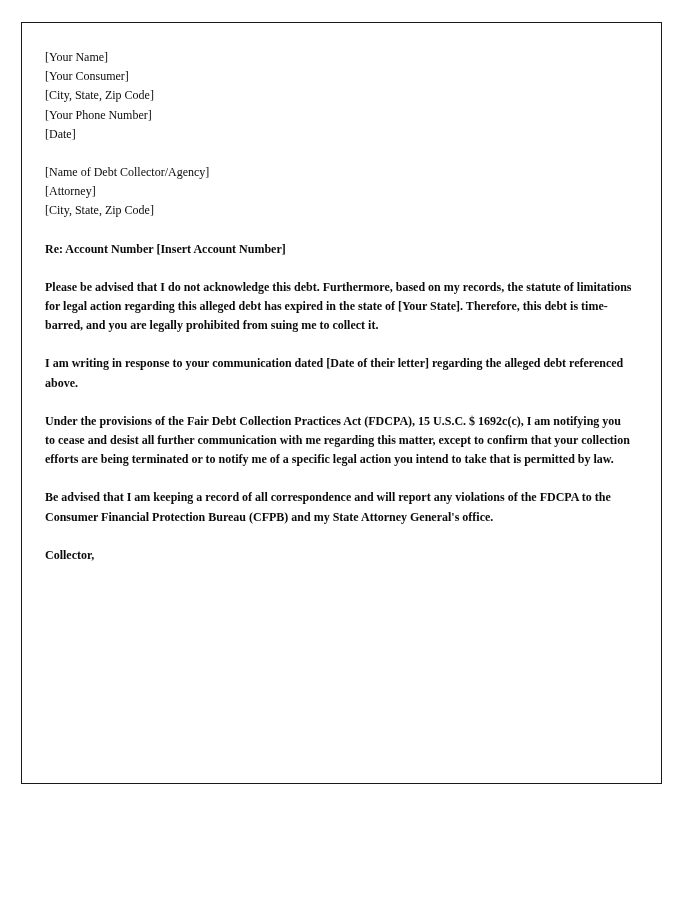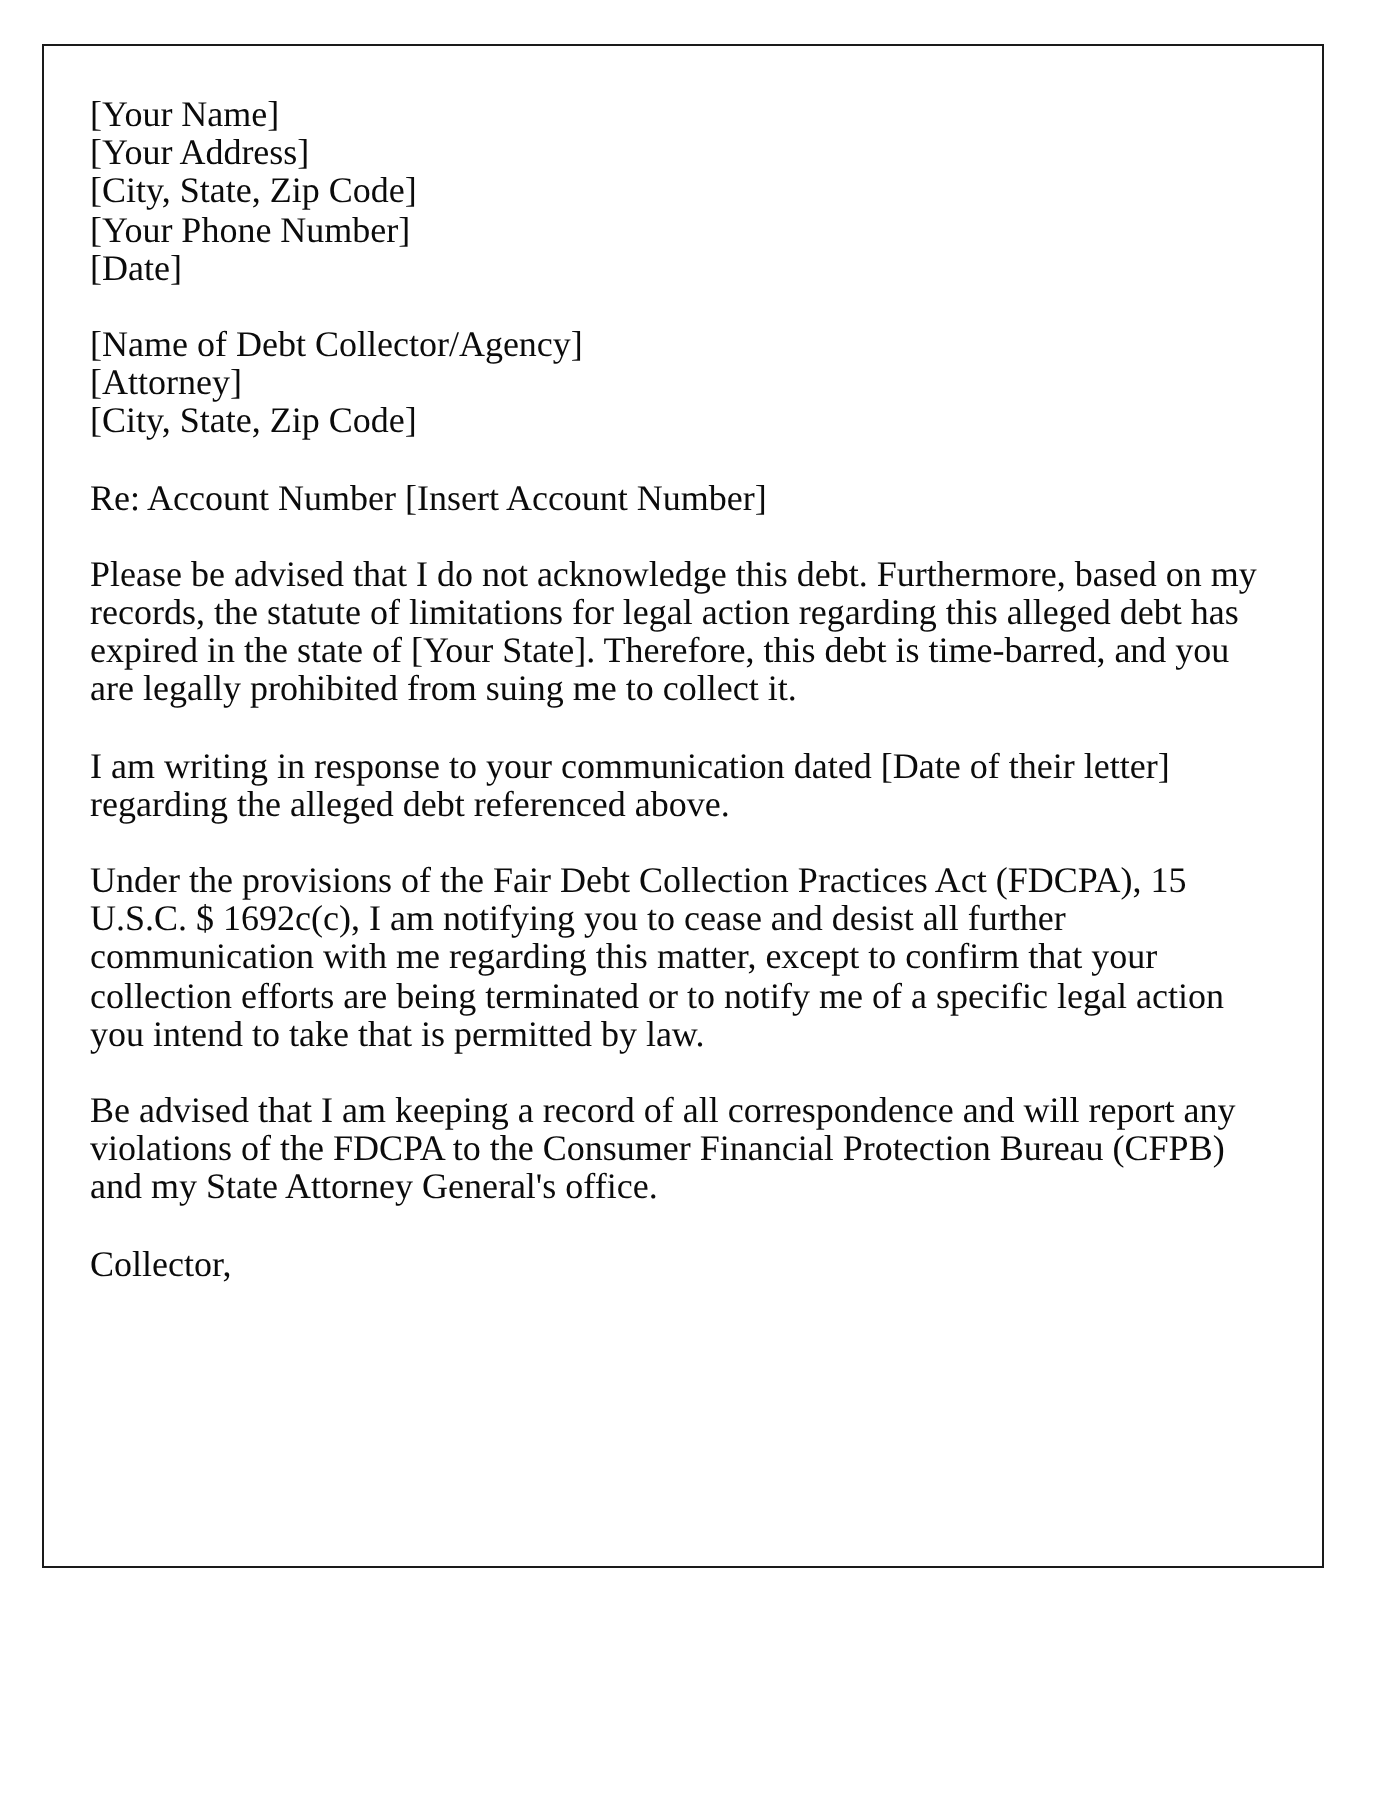--- a/index.html
+++ b/index.html
@@ -26,21 +26,21 @@
     box-sizing: border-box;
     border: 1.5px solid #1a1a1a;
     background: #ffffff;
   }
 
   #letter-body {
     position: absolute;
     left: 23px;
     top: 25px;
     width: 588px;
-    font-size: 18px;
+    font-size: 12px;
     line-height: 19.2px;
     text-align: left;
     color: #0b0b0b;
     -webkit-font-smoothing: antialiased;
   }
 
   .block {
     margin: 0 0 19px 0;
   }
   .block:last-child {
@@ -48,31 +48,32 @@
   }
   .line {
     display: block;
     white-space: pre-wrap;
   }
   .para {
     margin: 0 0 19px 0;
     white-space: normal;
     text-align: left;
     hyphens: none;
+    font-weight: bold;
   }
 </style>
 </head>
 <body>
 
 <div id="page-frame">
   <div id="letter-body">
 
     <div class="block">
       <span class="line">[Your Name]</span>
-      <span class="line">[Your Address]</span>
+      <span class="line">[Your Consumer]</span>
       <span class="line">[City, State, Zip Code]</span>
       <span class="line">[Your Phone Number]</span>
       <span class="line">[Date]</span>
     </div>
 
     <div class="block">
       <span class="line">[Name of Debt Collector/Agency]</span>
       <span class="line">[Attorney]</span>
       <span class="line">[City, State, Zip Code]</span>
     </div>

